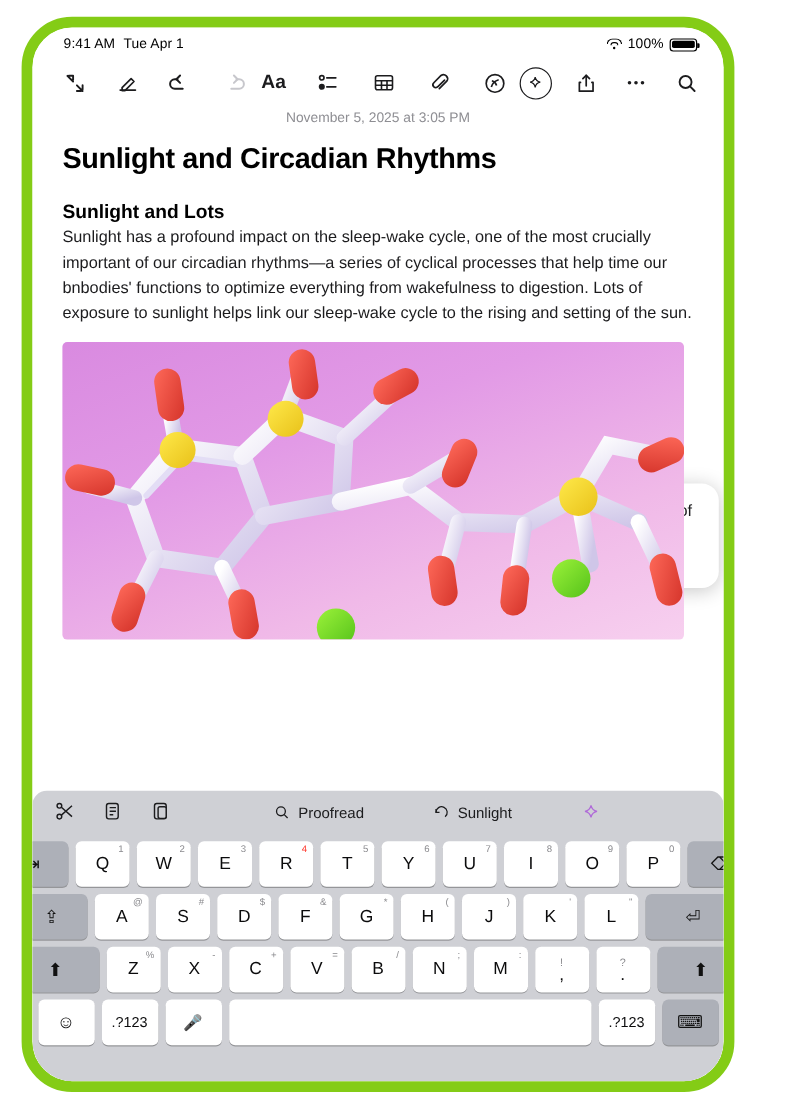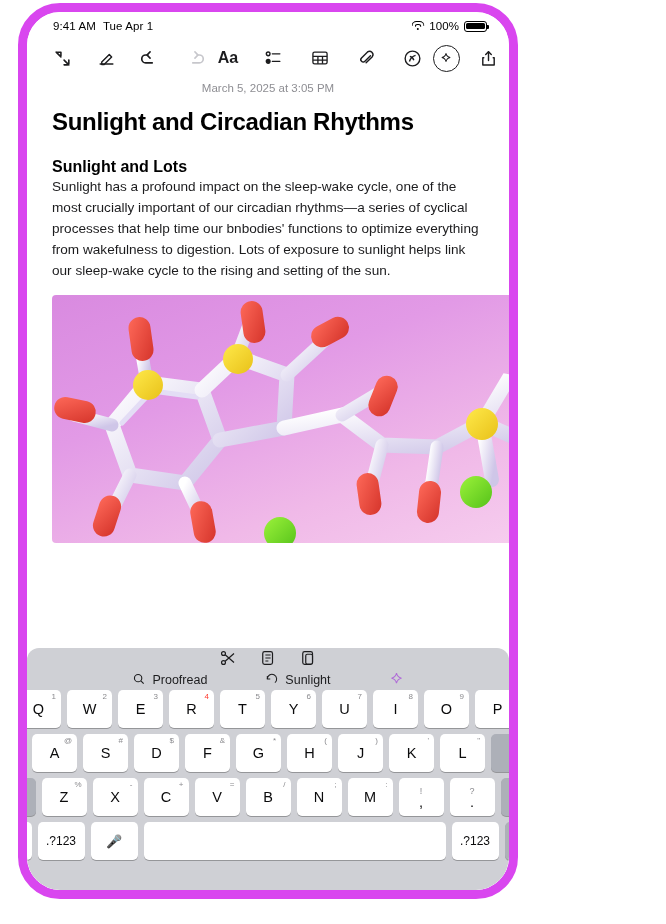--- a/index.html
+++ b/index.html
@@ -4,23 +4,23 @@
 <style>
   * { box-sizing: border-box; margin: 0; padding: 0; }
   html, body {
     width: 666px; height: 924px;
     background: #ffffff;
     font-family: "Liberation Sans", sans-serif;
     overflow: hidden;
   }
   .device {
     position: absolute;
-    left: 18px; top: 3px;
-    width: 500px; height: 896px;
-    border: 9px solid #d946ef;
+    left: 18px; top: 14px;
+    width: 594px; height: 896px;
+    border: 9px solid #84cc16;
     border-radius: 42px;
     background: #ffffff;
     overflow: hidden;
   }
   .screen {
     position: absolute;
     inset: 0;
     border-radius: 33px;
     overflow: hidden;
     background: #ffffff;
@@ -154,21 +154,20 @@
     background: #cfd0d5;
     border-radius: 12px 12px 0 0;
     padding-top: 0;
   }
   .kb-predictive {
     height: 38px;
     display: flex;
     align-items: center;
     padding: 1px 18px;
     gap: 0;
-    flex-direction: column;
   }
   .kb-pred-left { display: flex; gap: 22px; align-items: center; color: #1c1c1e; }
   .kb-pred-center { margin: 0 auto; display: flex; gap: 58px; align-items: center; }
   .kb-item { display: flex; align-items: center; gap: 6px; font-size: 12.5px; color: #1c1c1e; }
   .kb-rows { padding: 4px 5px 6px 5px; }
   .kb-row { display: flex; justify-content: center; gap: 6px; margin-bottom: 6px; }
   .key {
     background: #ffffff;
     border-radius: 5px;
     height: 38px;
@@ -305,21 +304,21 @@
       <div class="tb-btn">
         <svg width="19" height="19" viewBox="0 0 24 24" fill="none" stroke="#1c1c1e" stroke-width="2" stroke-linecap="round">
               <circle cx="10.5" cy="10.5" r="6.3"></circle>
               <path d="M15.2 15.2L20 20"></path>
             </svg>
       </div>
     </div>
   </div>
 
   <div class="note">
-    <div class="note-date">March 5, 2025 at 3:05 PM</div>
+    <div class="note-date">November 5, 2025 at 3:05 PM</div>
     <div class="note-title">Sunlight and Circadian Rhythms</div>
     <div class="heading2">Sunlight and Lots</div>
     <div class="para">Sunlight has a profound impact on the sleep-wake cycle, one of the most crucially important of our circadian rhythms—a series of cyclical processes that help time our bnbodies' functions to optimize everything from wakefulness to digestion. Lots of exposure to sunlight helps link our sleep-wake cycle to the rising and setting of the sun.</div>
 
     <div class="bubble">
       <span>Consistency is key to developing healthy sleep patterns, and it's easy to slip out of sync in a world of constant connection, where many are used to working across multiple timezones.</span>
     </div>
 
     <div class="note-image">
       <svg viewBox="0 0 518 248" preserveAspectRatio="xMidYMid slice">

